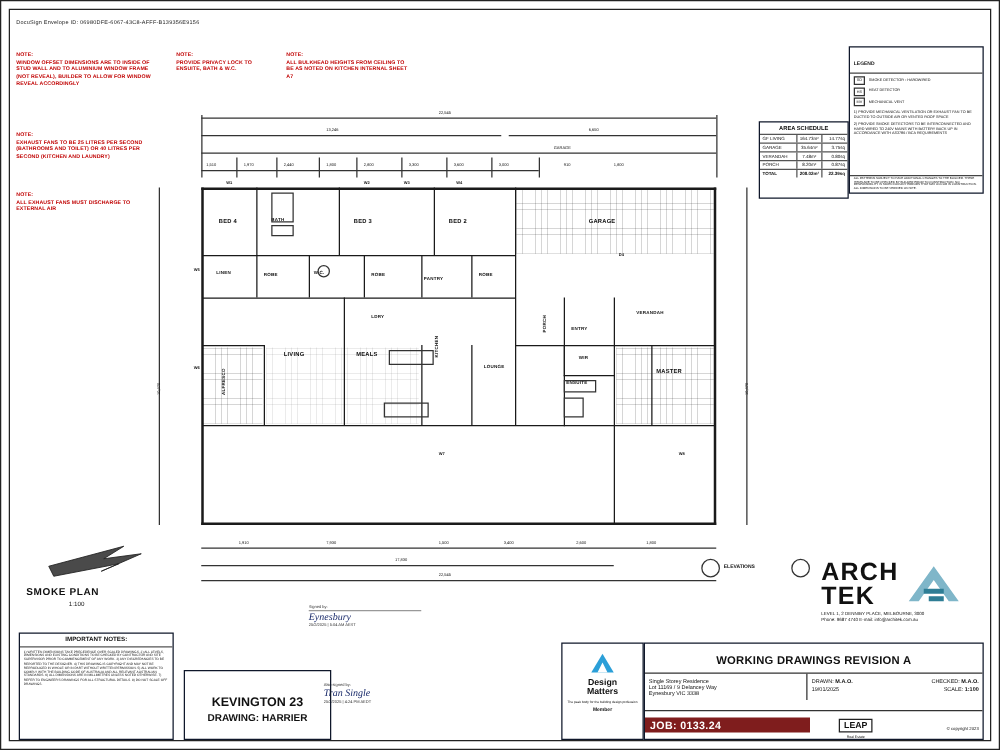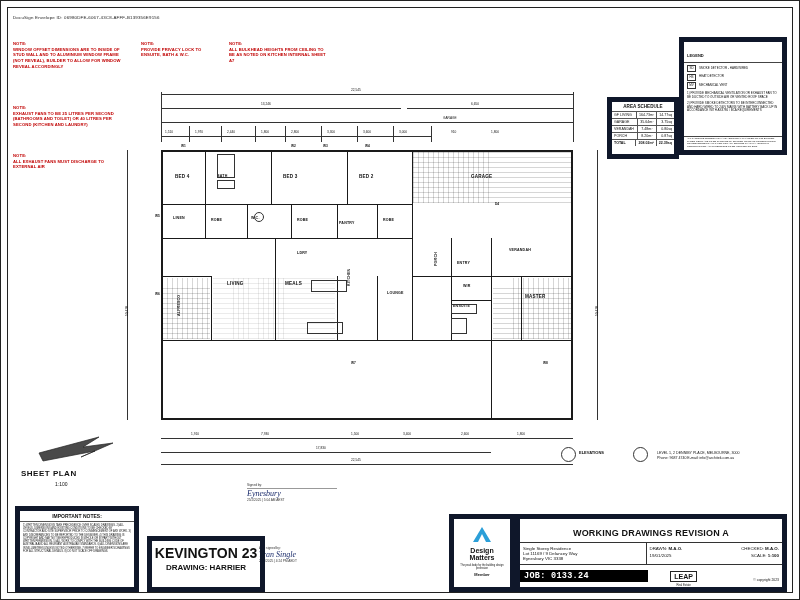--- a/index.html
+++ b/index.html
@@ -40,21 +40,21 @@
       repeating-linear-gradient(0deg, rgba(0,0,0,.16) 0 0.5px, transparent .5px 5px);
   }
   .rlabel{position:absolute;font-size:4.6px;font-weight:bold;color:#111;letter-spacing:.2px;}
   .rlabel.sm{font-size:3.6px;font-weight:bold;}
   .dimline{position:absolute;background:#333;height:0.5px;}
   .dimvert{position:absolute;background:#333;width:0.5px;}
   .dimtxt{position:absolute;font-size:3.2px;color:#111;}
   .dimtxt.v{transform:rotate(-90deg);transform-origin:left top;white-space:nowrap;}
 
   
-  .tb{position:absolute;border:5px solid #0f172a;box-sizing:border-box;}
+  .tb{position:absolute;border:1px solid #0f172a;box-sizing:border-box;}
   .tb-h{font-size:9px;font-weight:bold;letter-spacing:.2px;}
   .lbl{font-size:4.4px;}
   .val{font-size:4.4px;font-weight:bold;}
 
   .legend-box{left:678px;top:36px;width:108px;height:118px;}
   .legend-title{font-size:4px;font-weight:bold;}
   .area-box{left:606px;top:96px;width:72px;height:62px;}
   .area-row{display:flex;border-top:.5px solid #555;font-size:3.6px;}
   .area-row > div{padding:1px 2px;}
   .area-row > div:first-child{width:44%;border-right:.5px solid #555;}
@@ -64,22 +64,22 @@
   .important{left:14px;top:505px;width:124px;height:86px;}
   .kev-box{left:146px;top:535px;width:118px;height:56px;}
   .dm-box{left:448px;top:513px;width:66px;height:78px;}
   .wd-box{left:514px;top:513px;width:272px;height:78px;}
 
   .logo-archtek{position:absolute;left:656px;top:448px;width:130px;height:56px;}
   .at-text{font-size:20px;font-weight:bold;letter-spacing:1px;line-height:.95;}
   .at-sub{font-size:3.6px;line-height:1.3;}
 
   .jobbar{
-    background:#000000;color:#fff;font-weight:bold;font-size:8.5px;
-    padding:1px 4px;letter-spacing:.3px;font-family:Liberation Mono, monospace;
+    background:#7f1d1d;color:#fff;font-weight:bold;font-size:8.5px;
+    padding:1px 4px;letter-spacing:.3px;
   }
   .leap{
     border:1px solid #222;font-size:7px;font-weight:bold;padding:1px 3px;
     display:inline-block;
   }
   .sig{font-family:"Liberation Serif", serif;font-style:italic;font-size:8px;color:#1a2b6b;}
   .sigline{font-size:3.2px;color:#333;}
   .northtxt{font-size:8px;font-weight:bold;letter-spacing:.5px;}
   .scaletxt{font-size:5px;}
   .elev-txt{font-size:4px;font-weight:bold;}
@@ -308,47 +308,58 @@
   <div class="abs" style="left:560px;top:440px;width:86px;height:28px;">
     <div class="circle" style="left:0;top:6px;width:13px;height:13px;"></div>
     <div class="circle" style="left:72px;top:6px;width:13px;height:13px;"></div>
     <div class="abs elev-txt" style="left:18px;top:9px;">ELEVATIONS</div>
   </div>
 
   <svg class="abs" style="left:36px;top:430px;" width="80" height="36" viewBox="0 0 80 36">
     <polygon points="2,22 62,6 46,16 76,12 44,26 58,20 6,30" fill="#4a4a4a" stroke="#222" stroke-width="0.7"></polygon>
   </svg>
 
-  <div class="abs northtxt" style="left:20px;top:468px;">SHEET PLAN</div>
+  <div class="abs northtxt" style="left:20px;top:468px;">SMOKE PLAN</div>
   <div class="abs scaletxt" style="left:54px;top:480px;">1:100</div>
 
   <div class="abs" style="left:246px;top:482px;width:90px;">
     <div class="sigline" style="border-bottom:.5px solid #999;padding-bottom:1px;">Signed by:</div>
     <div class="sig">Eynesbury</div>
     <div class="sigline">25/2/2025 | 5:04 AM AEST</div>
   </div>
 
   <div class="abs" style="left:258px;top:545px;width:92px;">
     <div class="sigline">Also signed by:</div>
     <div class="sig">Tran Single</div>
     <div class="sigline">25/2/2025 | 4:24 PM AEDT</div>
   </div>
 
   <div class="abs logo-archtek">
+    <div style="display:flex;align-items:flex-start;">
+      <div>
+        <div class="at-text">ARCH</div>
+        <div class="at-text">TEK</div>
+      </div>
+      <svg width="44" height="34" viewBox="0 0 44 34" style="margin-left:6px;margin-top:2px;">
+        <polygon points="2,30 22,2 42,30 34,30 22,13 10,30" fill="#7fb6c9"></polygon>
+        <rect x="14" y="20" width="16" height="4" fill="#2e7d95"></rect>
+        <rect x="18" y="26" width="12" height="4" fill="#2e7d95"></rect>
+      </svg>
+    </div>
     <div class="at-sub" style="margin-top:2px;">LEVEL 1, 2 DENNIBY PLACE, MELBOURNE, 3000</div>
     <div class="at-sub">Phone: 9687 4740  E-mail: info@architek.com.au</div>
   </div>
 
   <div class="tb important">
     <div style="text-align:center;font-size:5px;font-weight:bold;padding:2px 0;border-bottom:.5px solid #555;">IMPORTANT NOTES:</div>
     <div style="font-size:2.6px;line-height:1.25;padding:2px 3px;">1) WRITTEN DIMENSIONS TAKE PRECEDENCE OVER SCALED DRAWINGS. 2) ALL LEVELS, DIMENSIONS AND EXISTING CONDITIONS TO BE CHECKED BY CONTRACTOR AND SITE SUPERVISOR PRIOR TO COMMENCEMENT OF ANY WORK. 3) ANY DISCREPANCIES TO BE REPORTED TO THE DESIGNER. 4) THIS DRAWING IS COPYRIGHT AND MAY NOT BE REPRODUCED IN WHOLE OR IN PART WITHOUT WRITTEN PERMISSION. 5) ALL WORK TO COMPLY WITH THE BUILDING CODE OF AUSTRALIA AND ALL RELEVANT AUSTRALIAN STANDARDS. 6) ALL DIMENSIONS ARE IN MILLIMETRES UNLESS NOTED OTHERWISE. 7) REFER TO ENGINEER'S DRAWINGS FOR ALL STRUCTURAL DETAILS. 8) DO NOT SCALE OFF DRAWINGS.</div>
   </div>
 
   <div class="tb kev-box">
-    <div style="text-align:center;font-size:14px;font-weight:bold;margin-top:4px;">KEVINGTON 23</div>
+    <div style="text-align:center;font-size:10px;font-weight:bold;margin-top:20px;">KEVINGTON 23</div>
     <div style="text-align:center;font-size:8px;font-weight:bold;margin-top:2px;">DRAWING: HARRIER</div>
   </div>
 
   <div class="tb dm-box">
     <svg width="24" height="20" viewBox="0 0 24 20" style="display:block;margin:6px auto 2px;">
       <path d="M3 17 L12 2 L21 17 Z" fill="#2b9fd8"></path>
       <path d="M8 17 L12 9 L16 17 Z" fill="#ffffff"></path>
     </svg>
     <div style="text-align:center;font-size:7px;font-weight:bold;line-height:1;">Design</div>
     <div style="text-align:center;font-size:7px;font-weight:bold;line-height:1.1;">Matters</div>

